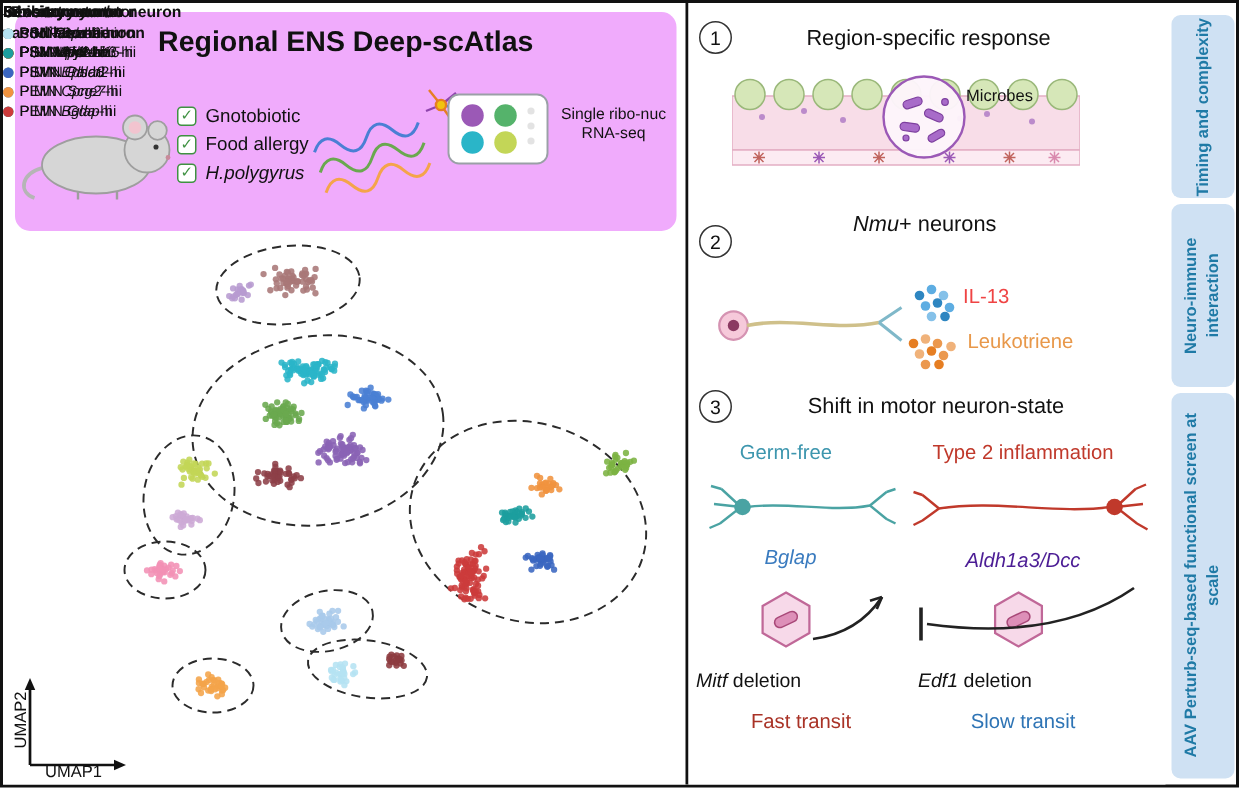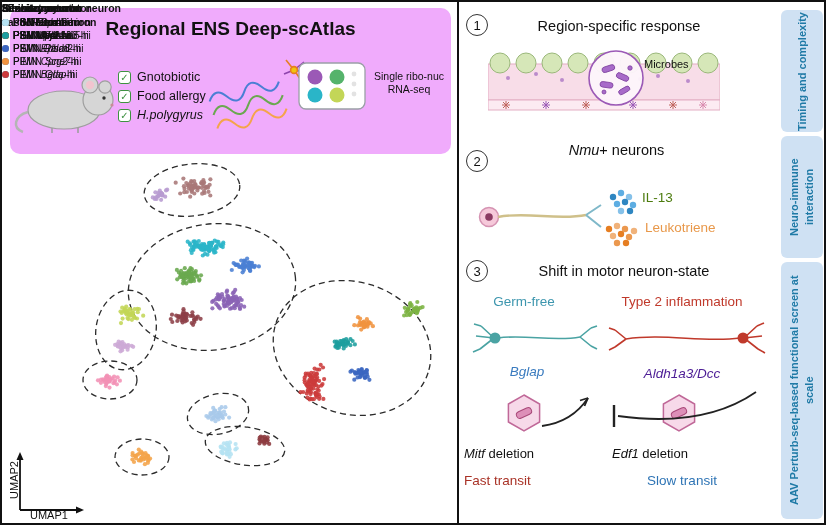--- a/index.html
+++ b/index.html
@@ -29,31 +29,31 @@
   #right{position:absolute;left:457px;top:0;width:318px;height:525px;background:#fff}
   .step-num{position:absolute;width:22px;height:22px;border:1.4px solid #333;border-radius:50%;display:flex;align-items:center;justify-content:center;font-size:13px;background:#fff}
   #n1{left:7px;top:12px}#n2{left:7px;top:148px}#n3{left:7px;top:258px}
   .panel-title{position:absolute;font-size:14.5px;text-align:center}
   #t1{left:35px;top:16px;width:250px}
   #t2{left:60px;top:140px;width:195px}
   #t3{left:35px;top:261px;width:260px}
   #illu1{position:absolute;left:29px;top:46px}
   #microbes{position:absolute;left:185px;top:56px;font-size:11px}
   #illu2{position:absolute;left:13px;top:182px}
-  #il13{position:absolute;left:183px;top:188px;font-size:13.5px;color:#4d7c0f}
+  #il13{position:absolute;left:183px;top:188px;font-size:13.5px;color:#ef4444}
   #leuko{position:absolute;left:186px;top:218px;font-size:13.5px;color:#e8984a}
   #germfree{position:absolute;left:2px;top:292px;width:126px;text-align:center;font-size:13.5px;color:#3d96ae}
   #type2{position:absolute;left:133px;top:292px;width:180px;text-align:center;font-size:13.5px;color:#c0392b}
   #illu3{position:absolute;left:5px;top:314px}
   #bglap{position:absolute;left:13px;top:362px;width:110px;text-align:center;font-size:13.5px;font-style:italic;color:#3a7bbf}
   #aldh{position:absolute;left:143px;top:364px;width:160px;text-align:center;font-size:13.5px;font-style:italic;color:#4c1d95}
   #illu4{position:absolute;left:5px;top:384px}
   #mitf,#edf1{position:absolute;top:444px;width:140px;font-size:13px}
   #mitf{left:5px}#edf1{left:153px}
-  #fast{position:absolute;left:5px;top:471px;width:140px;font-size:13.5px;color:#a93226}
+  #fast{position:absolute;left:5px;top:471px;width:140px;text-align:center;font-size:13.5px;color:#a93226}
   #slow{position:absolute;left:153px;top:471px;width:140px;text-align:center;font-size:13.5px;color:#2e74b5}
   
   .side-box{position:absolute;left:779px;width:42px;background:#cfe1f3;border-radius:6px;display:flex;align-items:center;justify-content:center}
   #sb0{top:8px;height:122px}#sb1{top:134px;height:122px}#sb2{top:260px;height:257px}
   .side-label{writing-mode:vertical-rl;transform:rotate(180deg);font-size:11px;font-weight:bold;color:#1f7aa6;text-align:center;line-height:1.35;max-height:100%}
 </style>
 </head>
 <body>
 
 <div id="fig">

